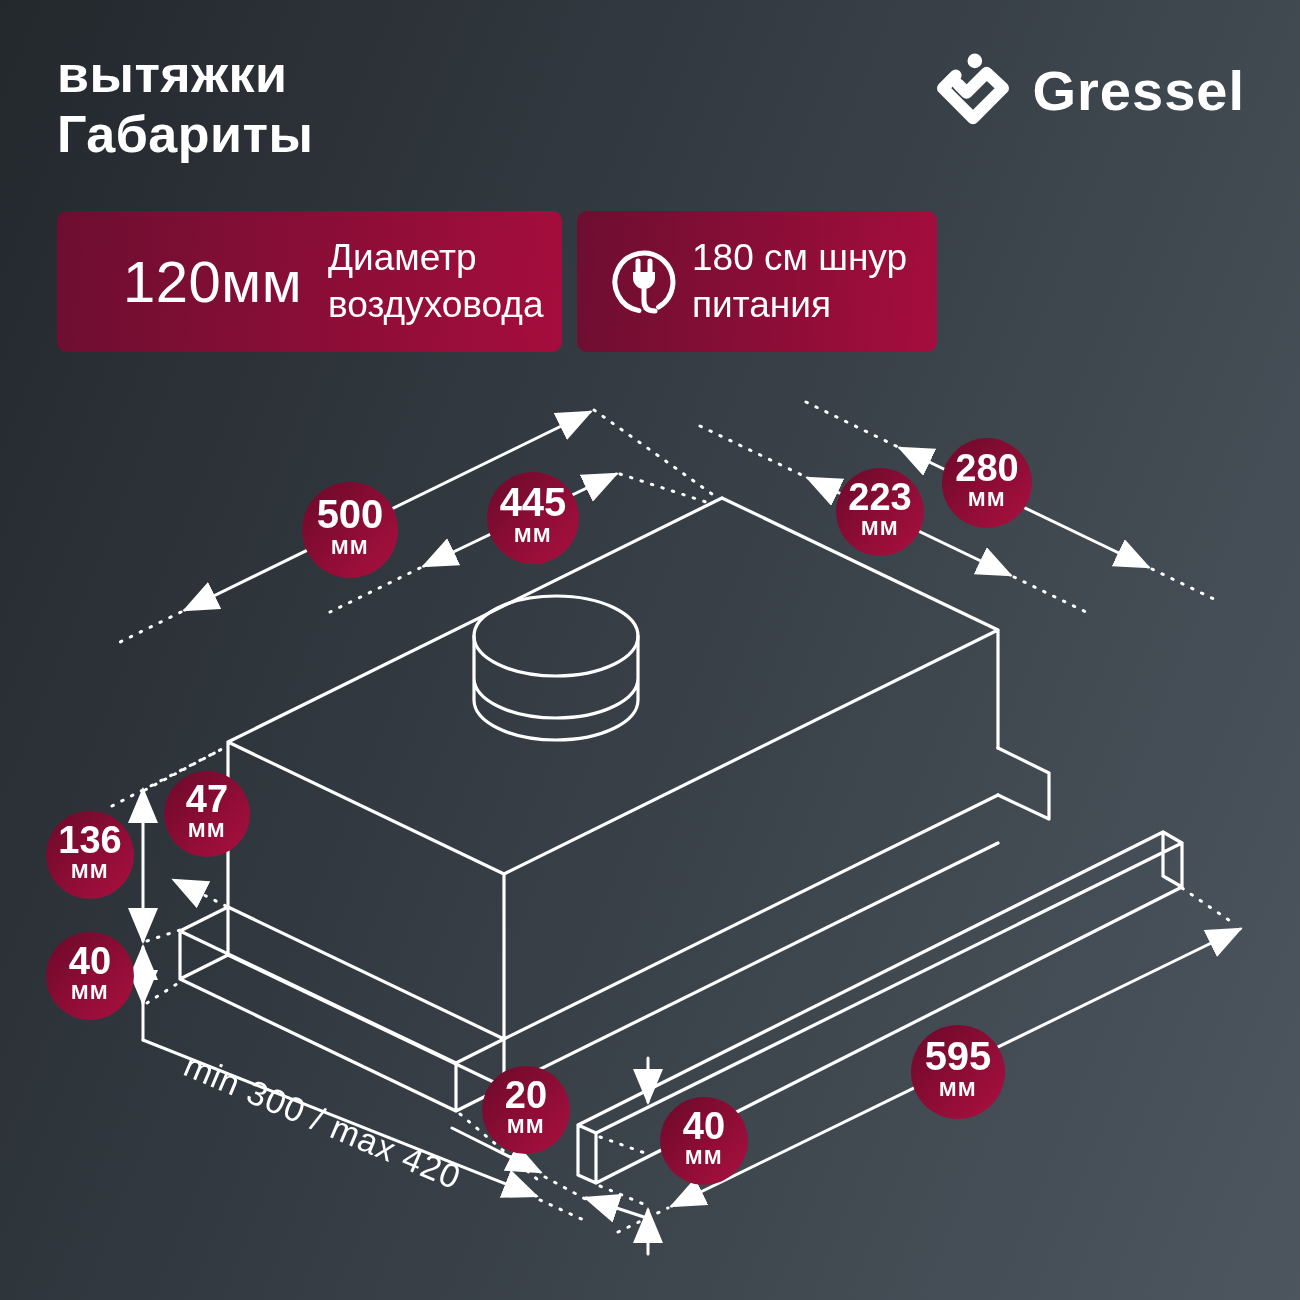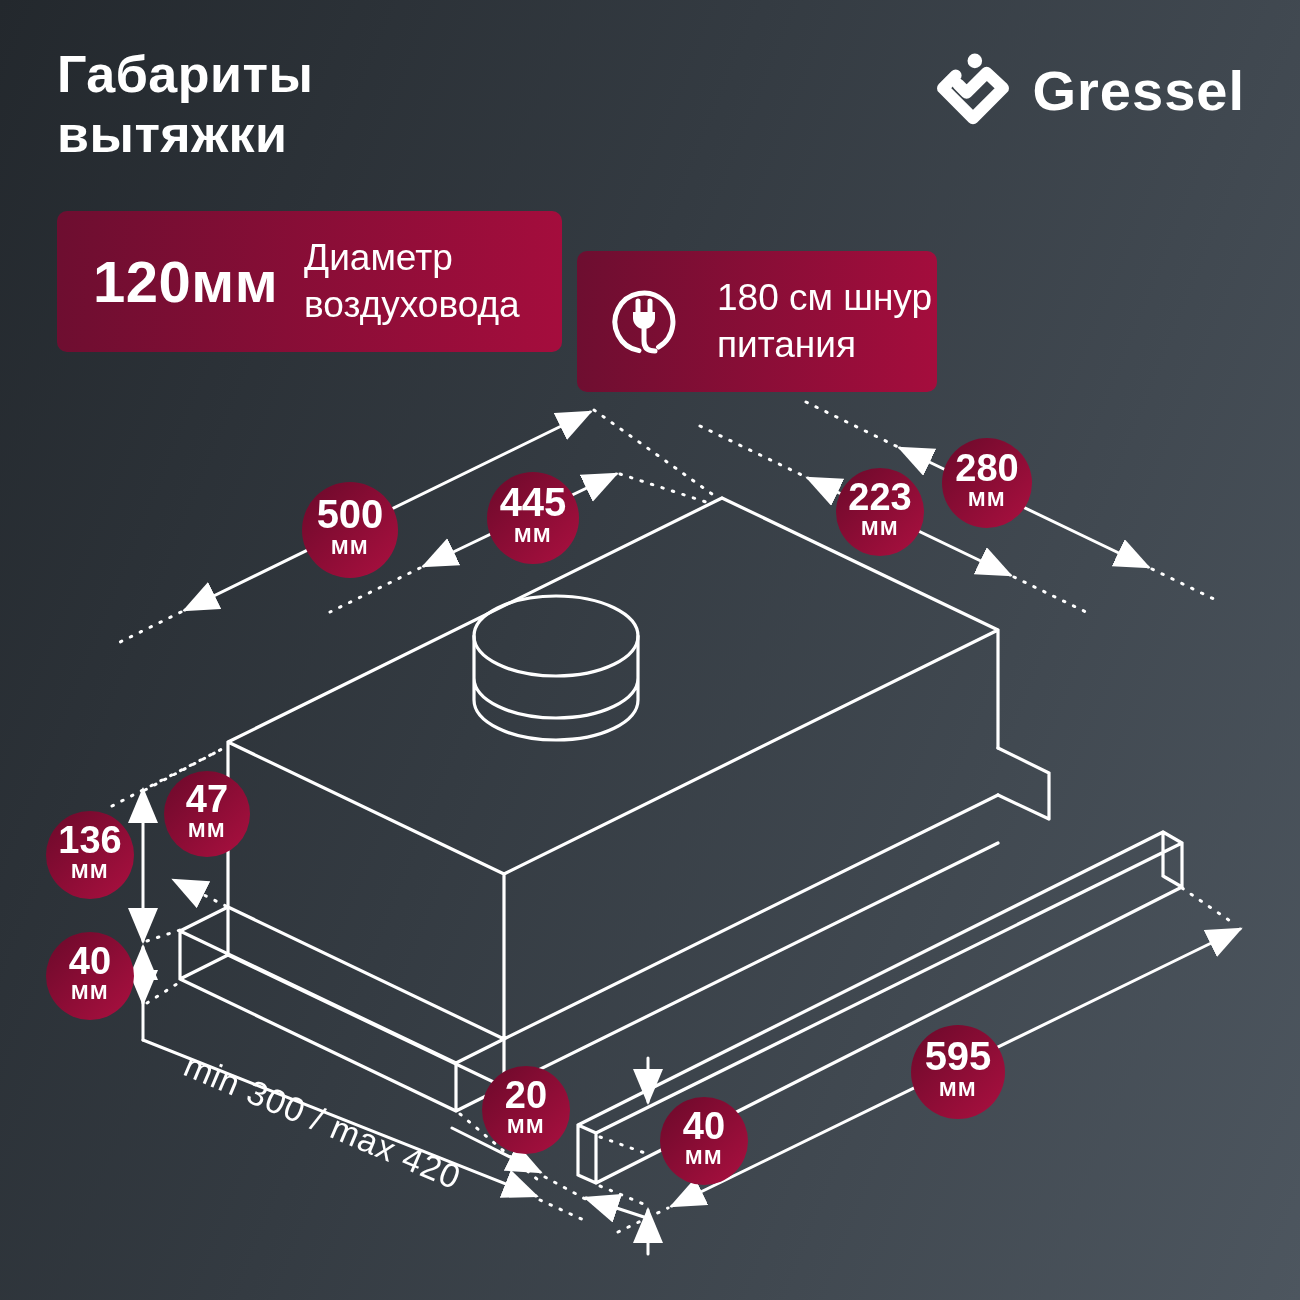--- a/index.html
+++ b/index.html
@@ -15,37 +15,37 @@
   }
   .logo{position:absolute;top:50px;right:55px;display:flex;align-items:center;gap:19px;}
   .logo .brand-text{color:#fff;font-size:56px;font-weight:700;letter-spacing:1px;}
   .badges{position:absolute;left:57px;top:211px;display:flex;gap:15px;}
   .badge{
     height:141px;border-radius:10px;display:flex;align-items:center;
     background:linear-gradient(95deg,#6d0e30 0%,#a50d3d 100%);
     color:#fff;box-sizing:border-box;
   }
   .badge.b1{width:505px;padding-left:36px;gap:26px;}
-  .badge.b2{width:360px;padding-left:32px;gap:38px;margin-top:40px;}
-  .badge .big-value{font-size:58px;font-weight:700;letter-spacing:.5px;}
+  .badge.b2{width:360px;padding-left:32px;gap:13px;}
+  .badge .big-value{font-size:58px;font-weight:400;letter-spacing:.5px;margin-left:30px;}
   .badge .badge-label{font-size:37px;line-height:1.27;font-weight:400;}
   .diagram-svg{position:absolute;left:0;top:0;}
   .struct{stroke:#fff;stroke-width:3.2;fill:none;stroke-linecap:round;stroke-linejoin:round;}
   .dim{stroke:#fff;stroke-width:3;fill:none;stroke-linecap:round;}
   .dot{stroke:#fff;stroke-width:3;fill:none;stroke-linecap:round;stroke-dasharray:1.5 9.5;}
   .dim-num{fill:#fff;font-weight:700;text-anchor:middle;}
   .dim-unit{font-weight:700;letter-spacing:1.5px;}
   .range-text{fill:#fff;font-size:34px;letter-spacing:1px;text-anchor:middle;}
 </style>
 </head>
 <body>
 
 <div class="title">
+  <div>вытяжки</div>
   <div>Габариты</div>
-  <div>вытяжки</div>
 </div>
 
 <div class="logo">
   <svg width="82" height="80" viewBox="0 0 90 84">
     <circle cx="47" cy="10" r="8" fill="#fff"></circle>
     <path d="M26,26 L12,40 L45,73 L78,40 L60,23 L38,45 L29,36" stroke="#fff" stroke-width="13" fill="none" stroke-linecap="round" stroke-linejoin="round"></path>
   </svg>
   <span class="brand-text">Gressel</span>
 </div>
 

